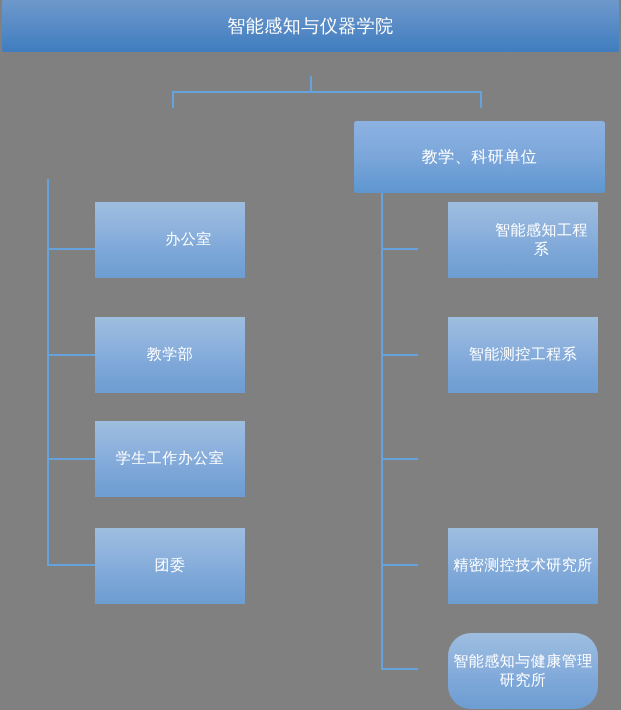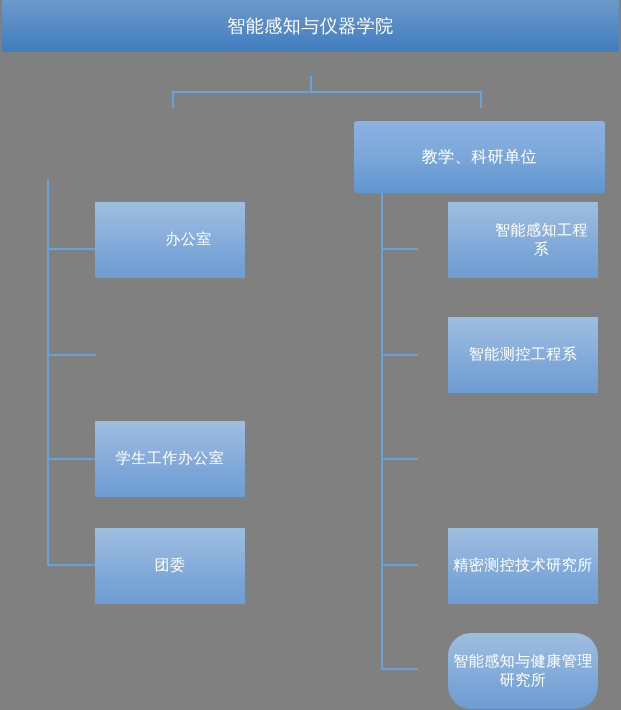--- a/index.html
+++ b/index.html
@@ -129,20 +129,21 @@
     <div class="line line-h" style="left:381px; top:564px; width:37px;"></div>
     <div class="line line-h" style="left:381px; top:668px; width:37px;"></div>
   </div>
 
   <div class="node node-root">智能感知与仪器学院</div>
 
 
   <div class="node node-l1 node-academic">教学、科研单位</div>
 
   <div class="node node-l2 col-left row-1">办公室</div>
+  <div class="node node-l2 col-left row-2">教学部</div>
   <div class="node node-l2 col-left row-3">学生工作办公室</div>
   <div class="node node-l2 col-left row-4">团委</div>
 
   <div class="node node-l2 col-right row-1">智能感知工程系</div>
   <div class="node node-l2 col-right row-2">智能测控工程系</div>
   <div class="node node-l2 col-right row-4">精密测控技术研究所</div>
   <div class="node node-l2 col-right row-5">智能感知与健康管理研究所</div>
 
 </div>
 

